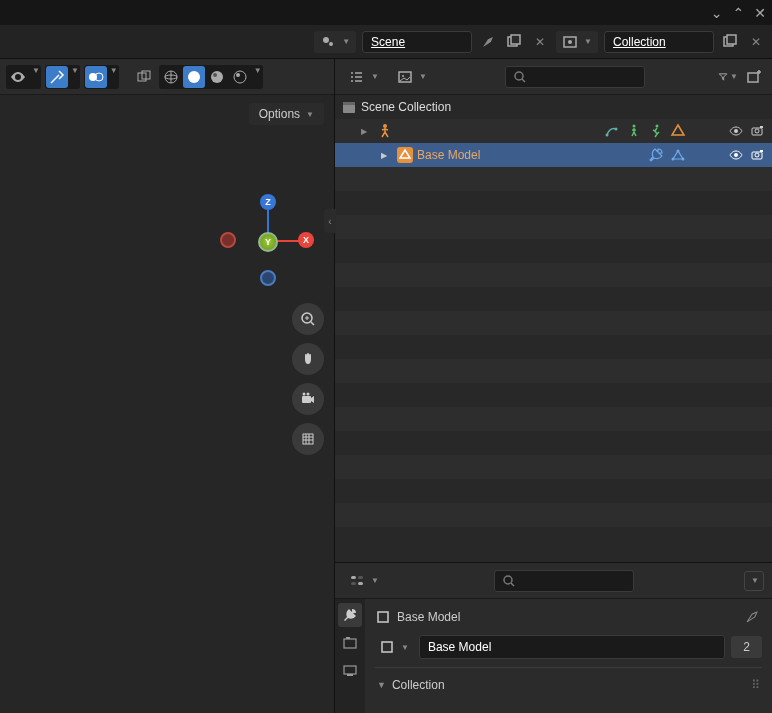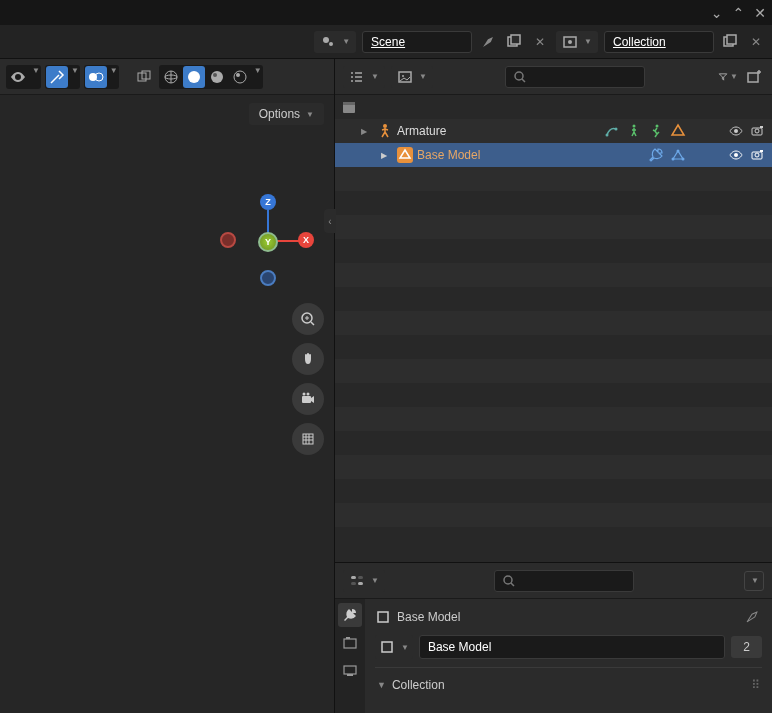--- a/index.html
+++ b/index.html
@@ -292,32 +292,32 @@
       </div>
 
       <div class="outliner-tree">
         <div class="tree-row">
           <div class="inline-icon">
             <svg viewBox="0 0 16 16">
                 <rect x="2" y="3" width="12" height="11" fill="#888" rx="1"></rect>
                 <rect x="2" y="3" width="12" height="3" fill="#666"></rect>
               </svg>
           </div>
+          <span class="tree-label">Scene Collection</span>
         </div>
 
         <div class="tree-row even">
           <div class="tree-indent"></div>
           <span class="expand-arrow">▶</span>
           <div class="inline-icon">
             <svg viewBox="0 0 16 16">
                 <circle cx="8" cy="3" r="2" fill="#e8913c"></circle>
                 <path d="M8 5 L8 9 M5 7 L8 6 L11 7 M8 9 L5 14 M8 9 L11 14" stroke="#e8913c" stroke-width="1.5" fill="none"></path>
               </svg>
           </div>
-          <span class="tree-label">Armature</span>
           <div class="tree-icons-right">
             <div class="inline-icon">
                 <svg viewBox="0 0 16 16">
                   <path d="M3 12 Q6 4 12 6" stroke="#5faea8" stroke-width="1.5" fill="none"></path>
                   <circle cx="3" cy="12" r="1.5" fill="#5faea8"></circle>
                   <circle cx="12" cy="6" r="1.5" fill="#5faea8"></circle>
                 </svg>
               </div>
             <div class="inline-icon">
                 <svg viewBox="0 0 16 16">

